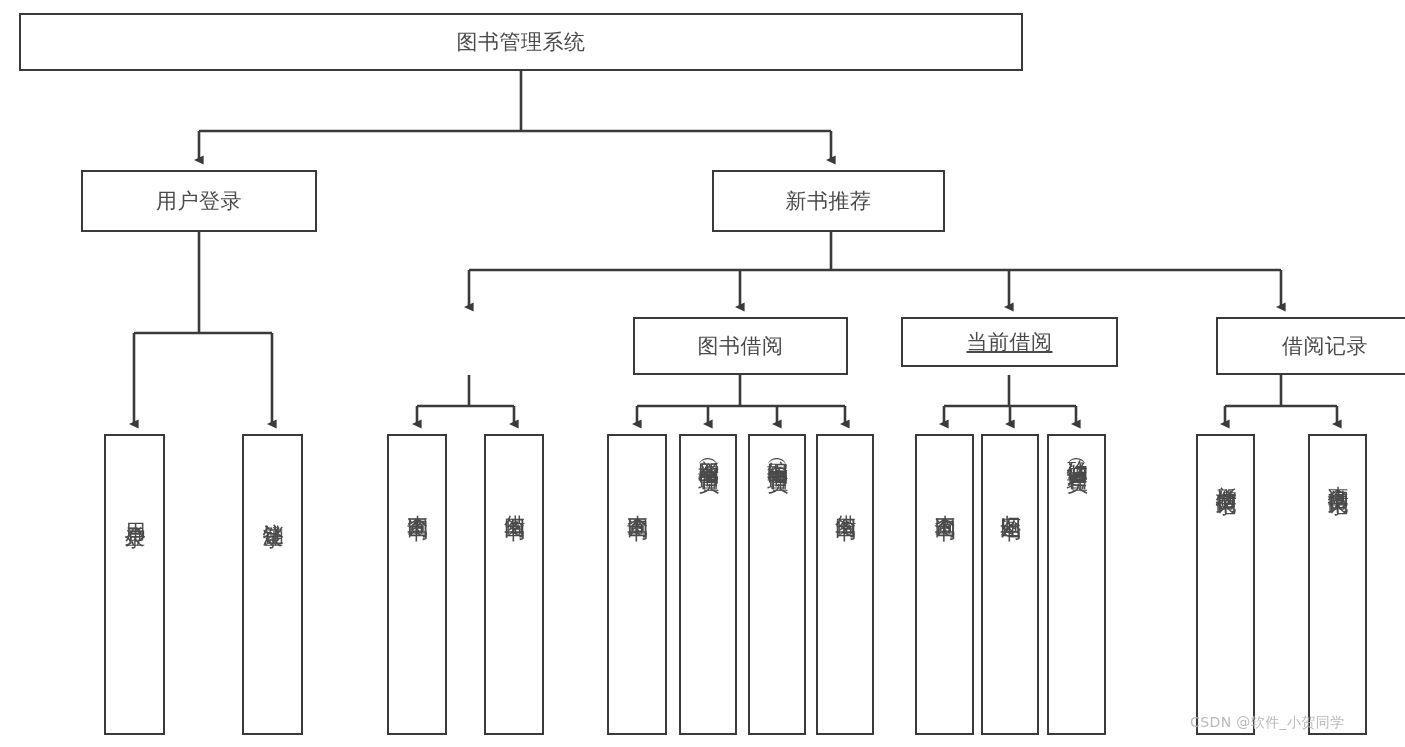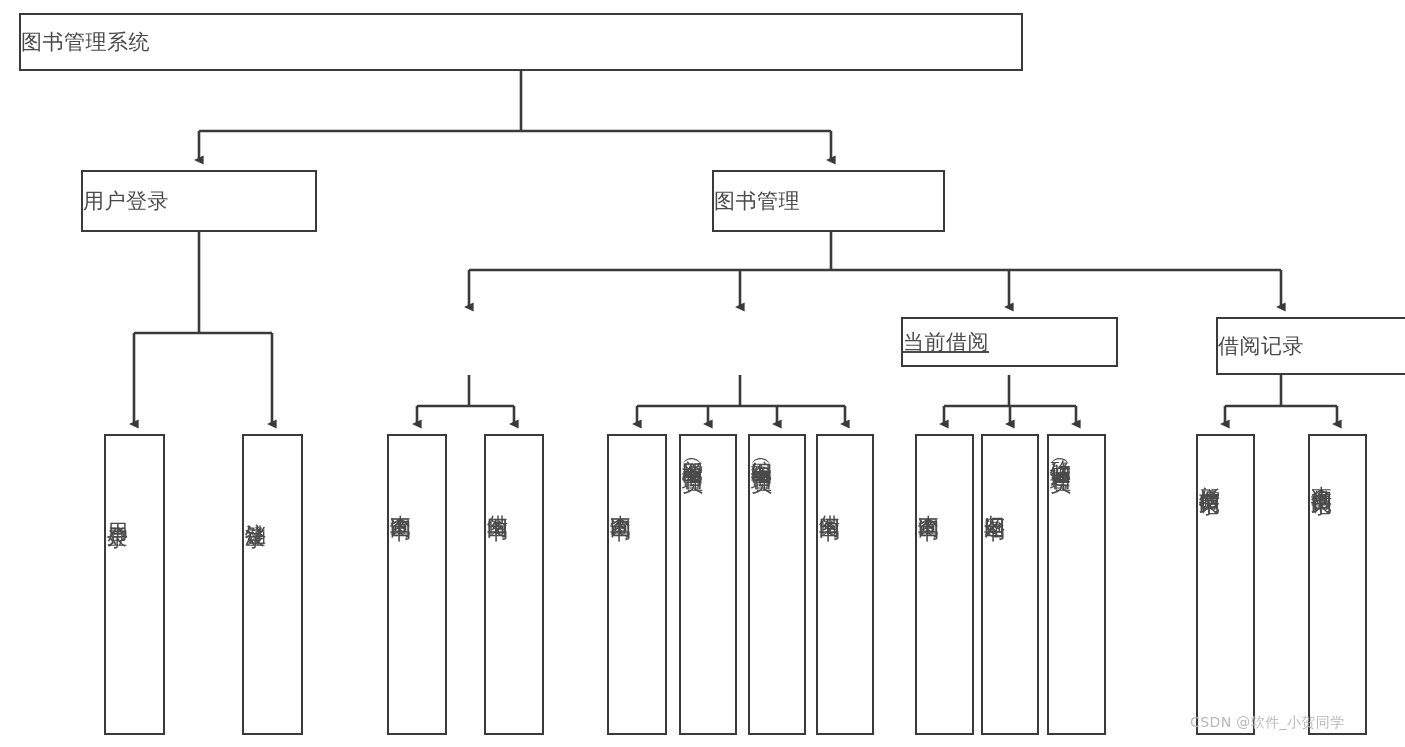--- a/index.html
+++ b/index.html
@@ -25,20 +25,21 @@
     height: 747px;
     pointer-events: none;
   }
   .node {
     position: absolute;
     box-sizing: border-box;
     border: 2.5px solid #3a3a3a;
     background: #ffffff;
     display: flex;
     align-items: center;
+    justify-content: center;
     color: #4a4a4a;
     z-index: 2;
   }
   .node .label {
     display: block;
     text-align: center;
     color: #4a4a4a;
     line-height: 1.16;
   }
   .node.horiz .label {
@@ -126,23 +127,26 @@
   </svg>
 
   <div class="node horiz" style="left:19px; top:13px; width:1004px; height:58px;">
     <span class="label">图书管理系统</span>
   </div>
 
   <div class="node horiz" style="left:81px; top:170px; width:236px; height:62px;">
     <span class="label">用户登录</span>
   </div>
   <div class="node horiz" style="left:712px; top:170px; width:233px; height:62px;">
-    <span class="label">图书管理</span>
+    <span class="label">新书推荐</span>
   </div>
 
+  <div class="node horiz" style="left:633px; top:317px; width:215px; height:58px;">
+    <span class="label">图书借阅</span>
+  </div>
   <div class="node horiz" style="left:901px; top:317px; width:217px; height:50px;text-decoration:underline;">
     <span class="label">当前借阅</span>
   </div>
   <div class="node horiz" style="left:1216px; top:317px; width:218px; height:58px;">
     <span class="label">借阅记录</span>
   </div>
 
   <div class="node vert" style="left:104px; top:434px; width:61px; height:301px; padding-top:70px;">
     <span class="label">用户登录</span>
   </div>

